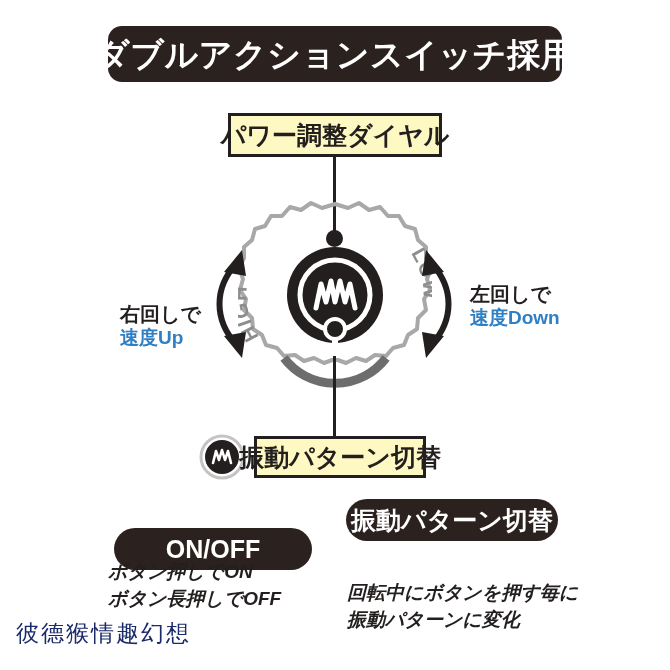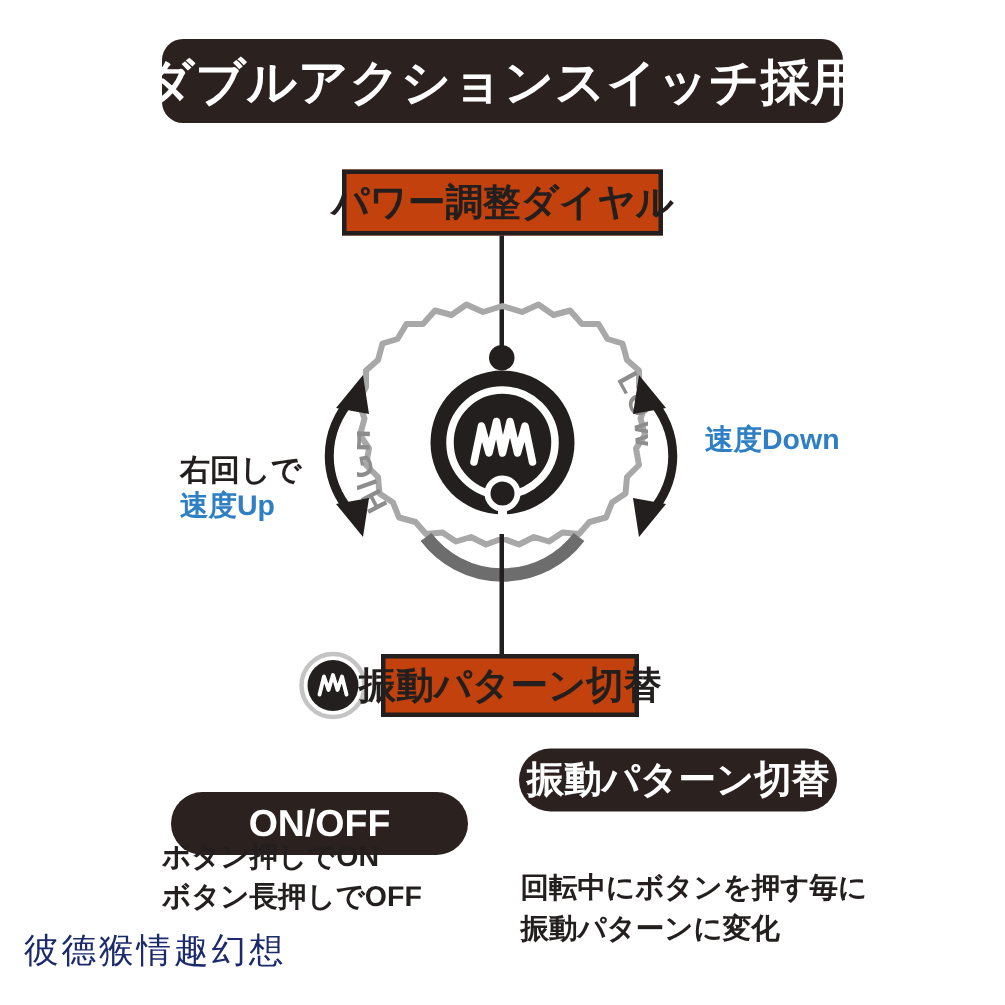--- a/index.html
+++ b/index.html
@@ -39,21 +39,21 @@
     font-size: 33px;
     font-weight: bold;
     letter-spacing: 0.5px;
     line-height: 1;
     white-space: nowrap;
   }
 
   
   .callout-box {
     position: absolute;
-    background: #c2410c;
+    background: #fef9c3;
     border: 3px solid #231f1e;
     box-sizing: border-box;
     display: flex;
     align-items: center;
     justify-content: center;
   }
   .callout-text {
     color: #231f1e;
     font-size: 25px;
     font-weight: bold;
@@ -182,20 +182,21 @@
     height: 42px;
   }
 
   
   .desc {
     position: absolute;
     color: #231f1e;
     font-size: 19px;
     font-weight: bold;
     line-height: 1.42;
+    font-style: italic;
   }
   .desc span { display: block; white-space: nowrap; }
   #desc-left  { left: 108px; top: 559px; }
   #desc-right { left: 347px; top: 580px; }
 
   
   #watermark {
     position: absolute;
     left: 16px;
     top: 618px;
@@ -274,20 +275,21 @@
     <path d="M 10 4 L 28 26 L 6 30 Z" fill="#231f1e"></path>
     <path d="M 10 112 L 28 90 L 6 86 Z" fill="#231f1e"></path>
   </svg>
 
   <div class="side-label" id="label-left">
     <span class="l1">右回しで</span>
     <span class="l2">速度Up</span>
   </div>
 
   <div class="side-label" id="label-right">
+    <span class="l1">左回しで</span>
     <span class="l2">速度Down</span>
   </div>
 
   <div class="leader" id="leader-bottom"></div>
 
   <svg id="center-icon" width="46" height="46" viewBox="0 0 46 46" xmlns="http://www.w3.org/2000/svg">
     <circle cx="23" cy="23" r="21" fill="none" stroke="#c4c4c4" stroke-width="3"></circle>
     <circle cx="23" cy="23" r="17" fill="#231f1e"></circle>
     <path d="M 14 29 L 17 17 L 20 26 L 23 16 L 26 26 L 29 17 L 32 29" fill="none" stroke="#ffffff" stroke-width="2.6" stroke-linecap="round" stroke-linejoin="round"></path>
   </svg>

